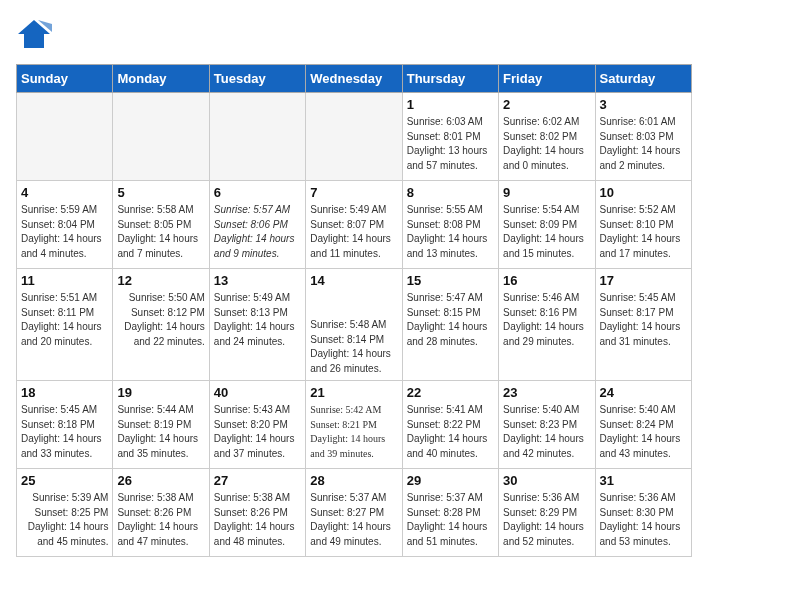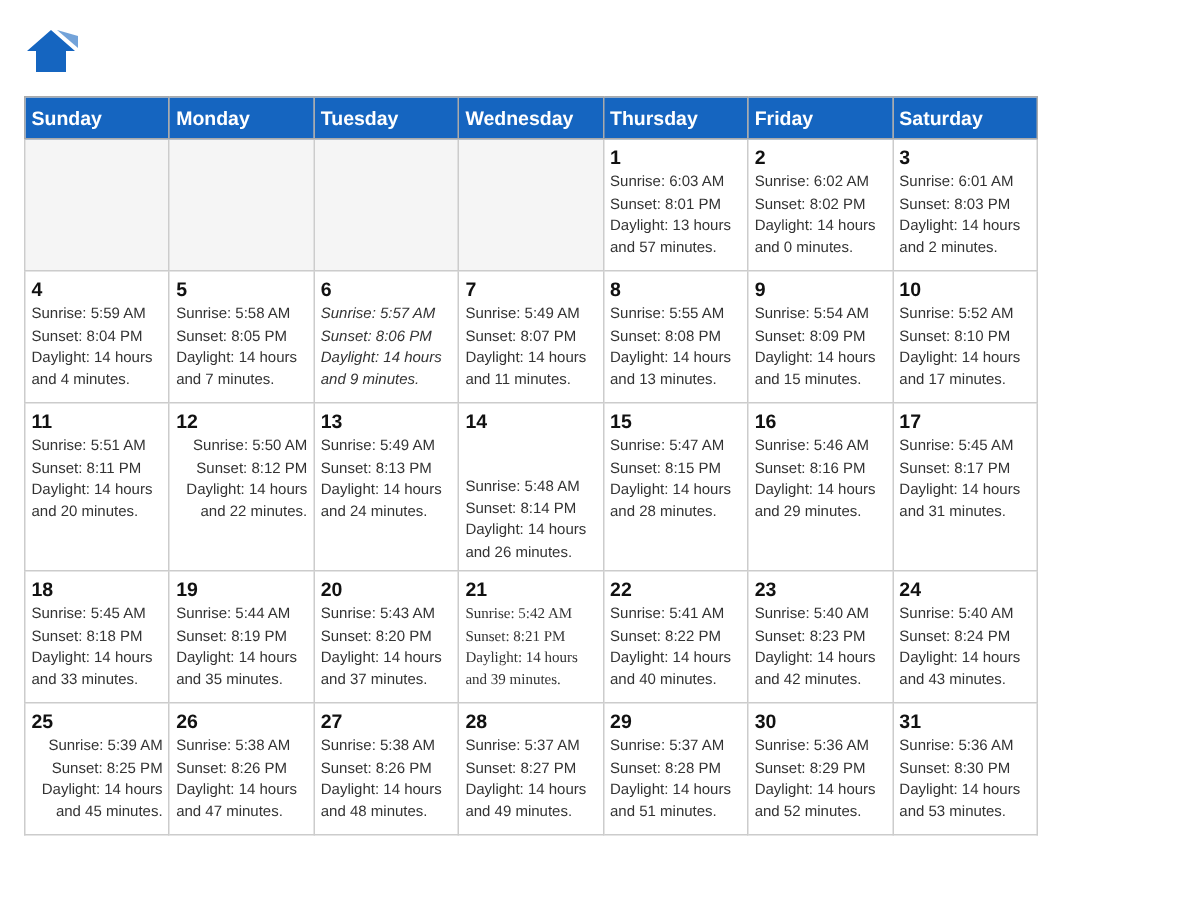--- a/index.html
+++ b/index.html
@@ -194,21 +194,21 @@
 and 33 minutes.</div>
           </td>
           <td>
             <div class="day-num">19</div>
             <div class="day-info" style="white-space: pre-line;">Sunrise: 5:44 AM
 Sunset: 8:19 PM
 Daylight: 14 hours
 and 35 minutes.</div>
           </td>
           <td>
-            <div class="day-num">20</div>
+            <div class="day-num">40</div>
             <div class="day-info" style="white-space: pre-line;">Sunrise: 5:43 AM
 Sunset: 8:20 PM
 Daylight: 14 hours
 and 37 minutes.</div>
           </td>
           <td>
             <div class="day-num">21</div>
             <div class="day-info" style="white-space: pre-line; font-family: Liberation Serif, serif;">Sunrise: 5:42 AM
 Sunset: 8:21 PM
 Daylight: 14 hours

